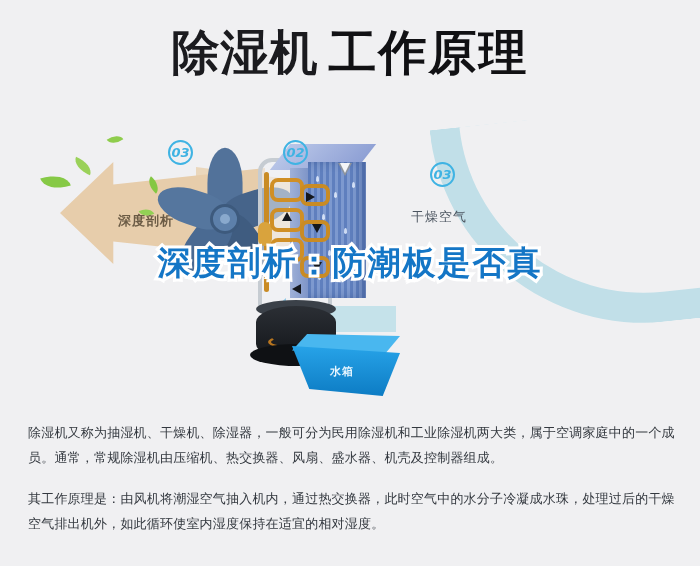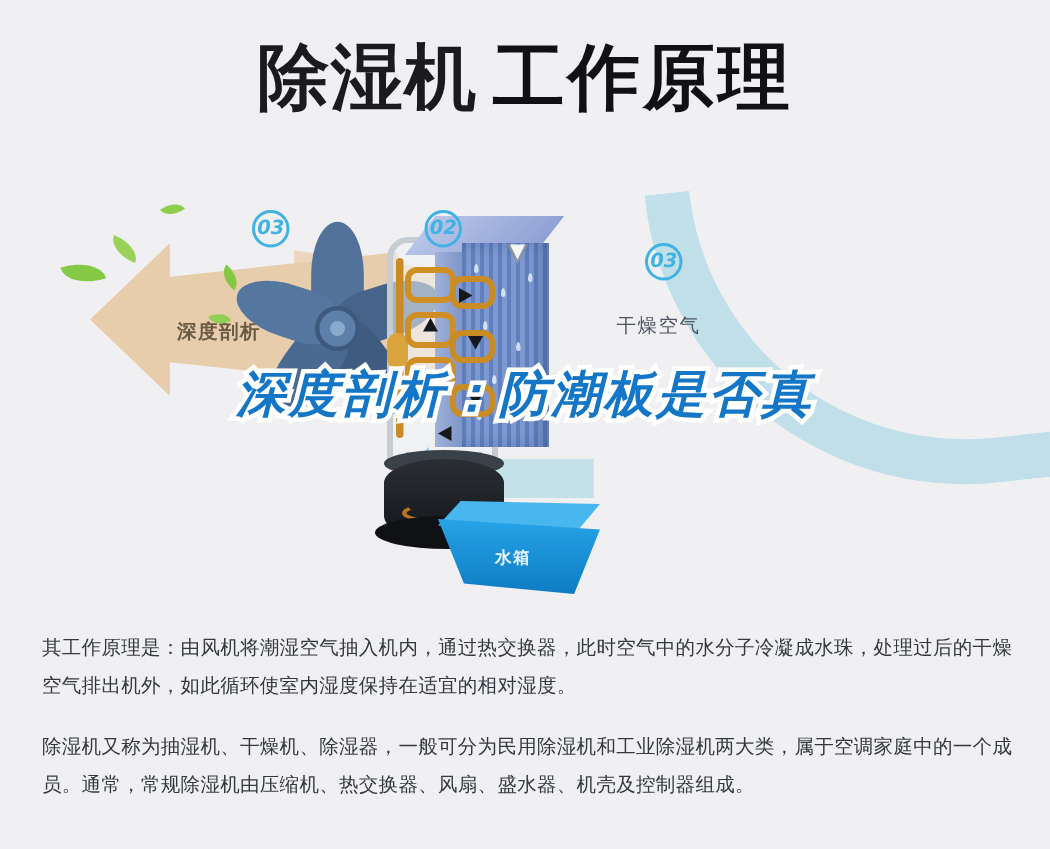--- a/index.html
+++ b/index.html
@@ -389,21 +389,20 @@
   .overlay {
     position: absolute;
     left: 0; top: 243px;
     width: 700px;
     text-align: center;
     pointer-events: none;
   }
   .overlay-line {
     font-size: 33px;
     font-weight: 700;
-    font-style: italic;
     letter-spacing: 2px;
     color: #1476c6;
     line-height: 40px;
     -webkit-text-stroke: 6px #ffffff;
     paint-order: stroke fill;
     text-shadow:
       -1px -1px 0 #fff,  1px -1px 0 #fff,
       -1px  1px 0 #fff,  1px  1px 0 #fff;
   }
 
@@ -509,17 +508,17 @@
     <div class="wet-label">干燥空气</div>
 
 
   </div>
 
   <div class="overlay">
     <div class="overlay-line">深度剖析：防潮板是否真</div>
   </div>
 
   <div class="body-copy">
+    <p class="para">除湿机又称为抽湿机、干燥机、除湿器，一般可分为民用除湿机和工业除湿机两大类，属于空调家庭中的一个成员。通常，常规除湿机由压缩机、热交换器、风扇、盛水器、机壳及控制器组成。</p>
     <p class="para">其工作原理是：由风机将潮湿空气抽入机内，通过热交换器，此时空气中的水分子冷凝成水珠，处理过后的干燥空气排出机外，如此循环使室内湿度保持在适宜的相对湿度。</p>
-    <p class="para">除湿机又称为抽湿机、干燥机、除湿器，一般可分为民用除湿机和工业除湿机两大类，属于空调家庭中的一个成员。通常，常规除湿机由压缩机、热交换器、风扇、盛水器、机壳及控制器组成。</p>
   </div>
 
 </div>
 
 </body></html>

